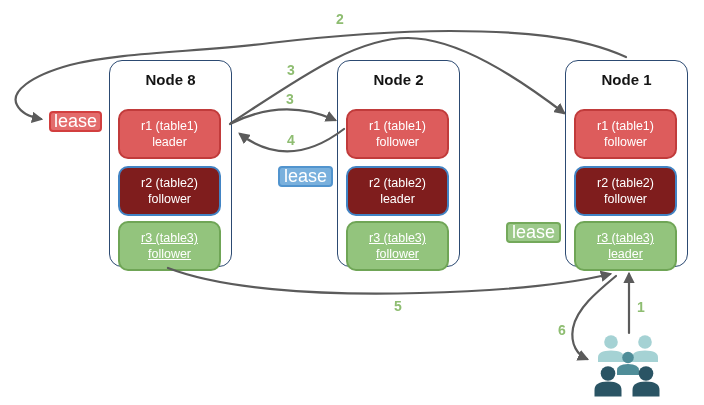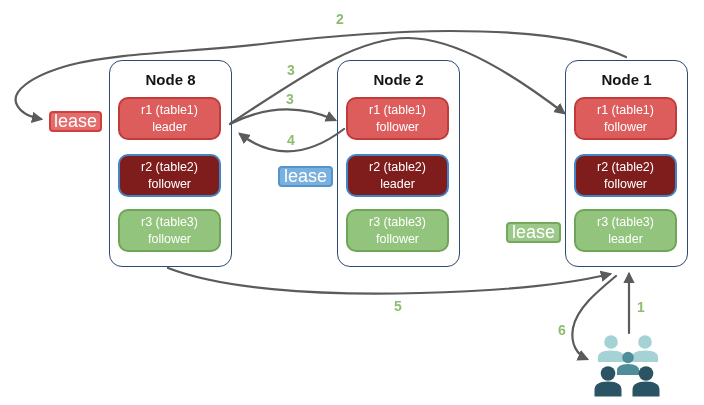--- a/index.html
+++ b/index.html
@@ -10,29 +10,29 @@
   
   .node{
     position:absolute;top:60px;width:123px;height:207px;box-sizing:border-box;
     background:#ffffff;border:1.6px solid #2c4a72;border-radius:13px;z-index:1;
   }
   .node-title{
     position:absolute;top:10px;left:0;width:100%;text-align:center;
     font-size:15px;font-weight:bold;color:#141414;
   }
   .replica{
-    position:absolute;left:8px;width:103px;height:43px;box-sizing:border-box;
+    position:absolute;left:8px;width:103px;height:50px;box-sizing:border-box;
     border-radius:10px;border:2px solid transparent;
     display:flex;flex-direction:column;align-items:center;justify-content:center;
-    color:#ffffff;font-size:12.5px;line-height:1.3;text-align:center;
+    color:#ffffff;font-size:12.5px;line-height:1.3;text-align:center;margin-top:12px;
   }
   .replica.red{background:#dd5c5c;border-color:#c13b3b;}
   .replica.blue{background:#7f1d1d;border-color:#4284c4;}
   .replica.green{background:#93c47d;border-color:#6fa556;}
-  .r1{top:36px;} .r2{top:93px;} .r3{top:148px;}
+  .r1{top:36px;} .r2{top:93px;} .r3{top:148px;text-decoration:underline;}
   
   .lease{
     position:absolute;box-sizing:border-box;height:21px;border-radius:4px;
     display:flex;align-items:center;justify-content:center;
     color:#ffffff;font-size:18px;z-index:2;border:2px solid transparent;
   }
   .lease.red{left:49px;top:111px;width:53px;background:#e36c6c;border-color:#d23f3f;}
   .lease.blue{left:278px;top:166px;width:55px;background:#79b0dd;border-color:#5194ce;}
   .lease.green{left:506px;top:222px;width:55px;background:#9cc98a;border-color:#74a95b;}
   

